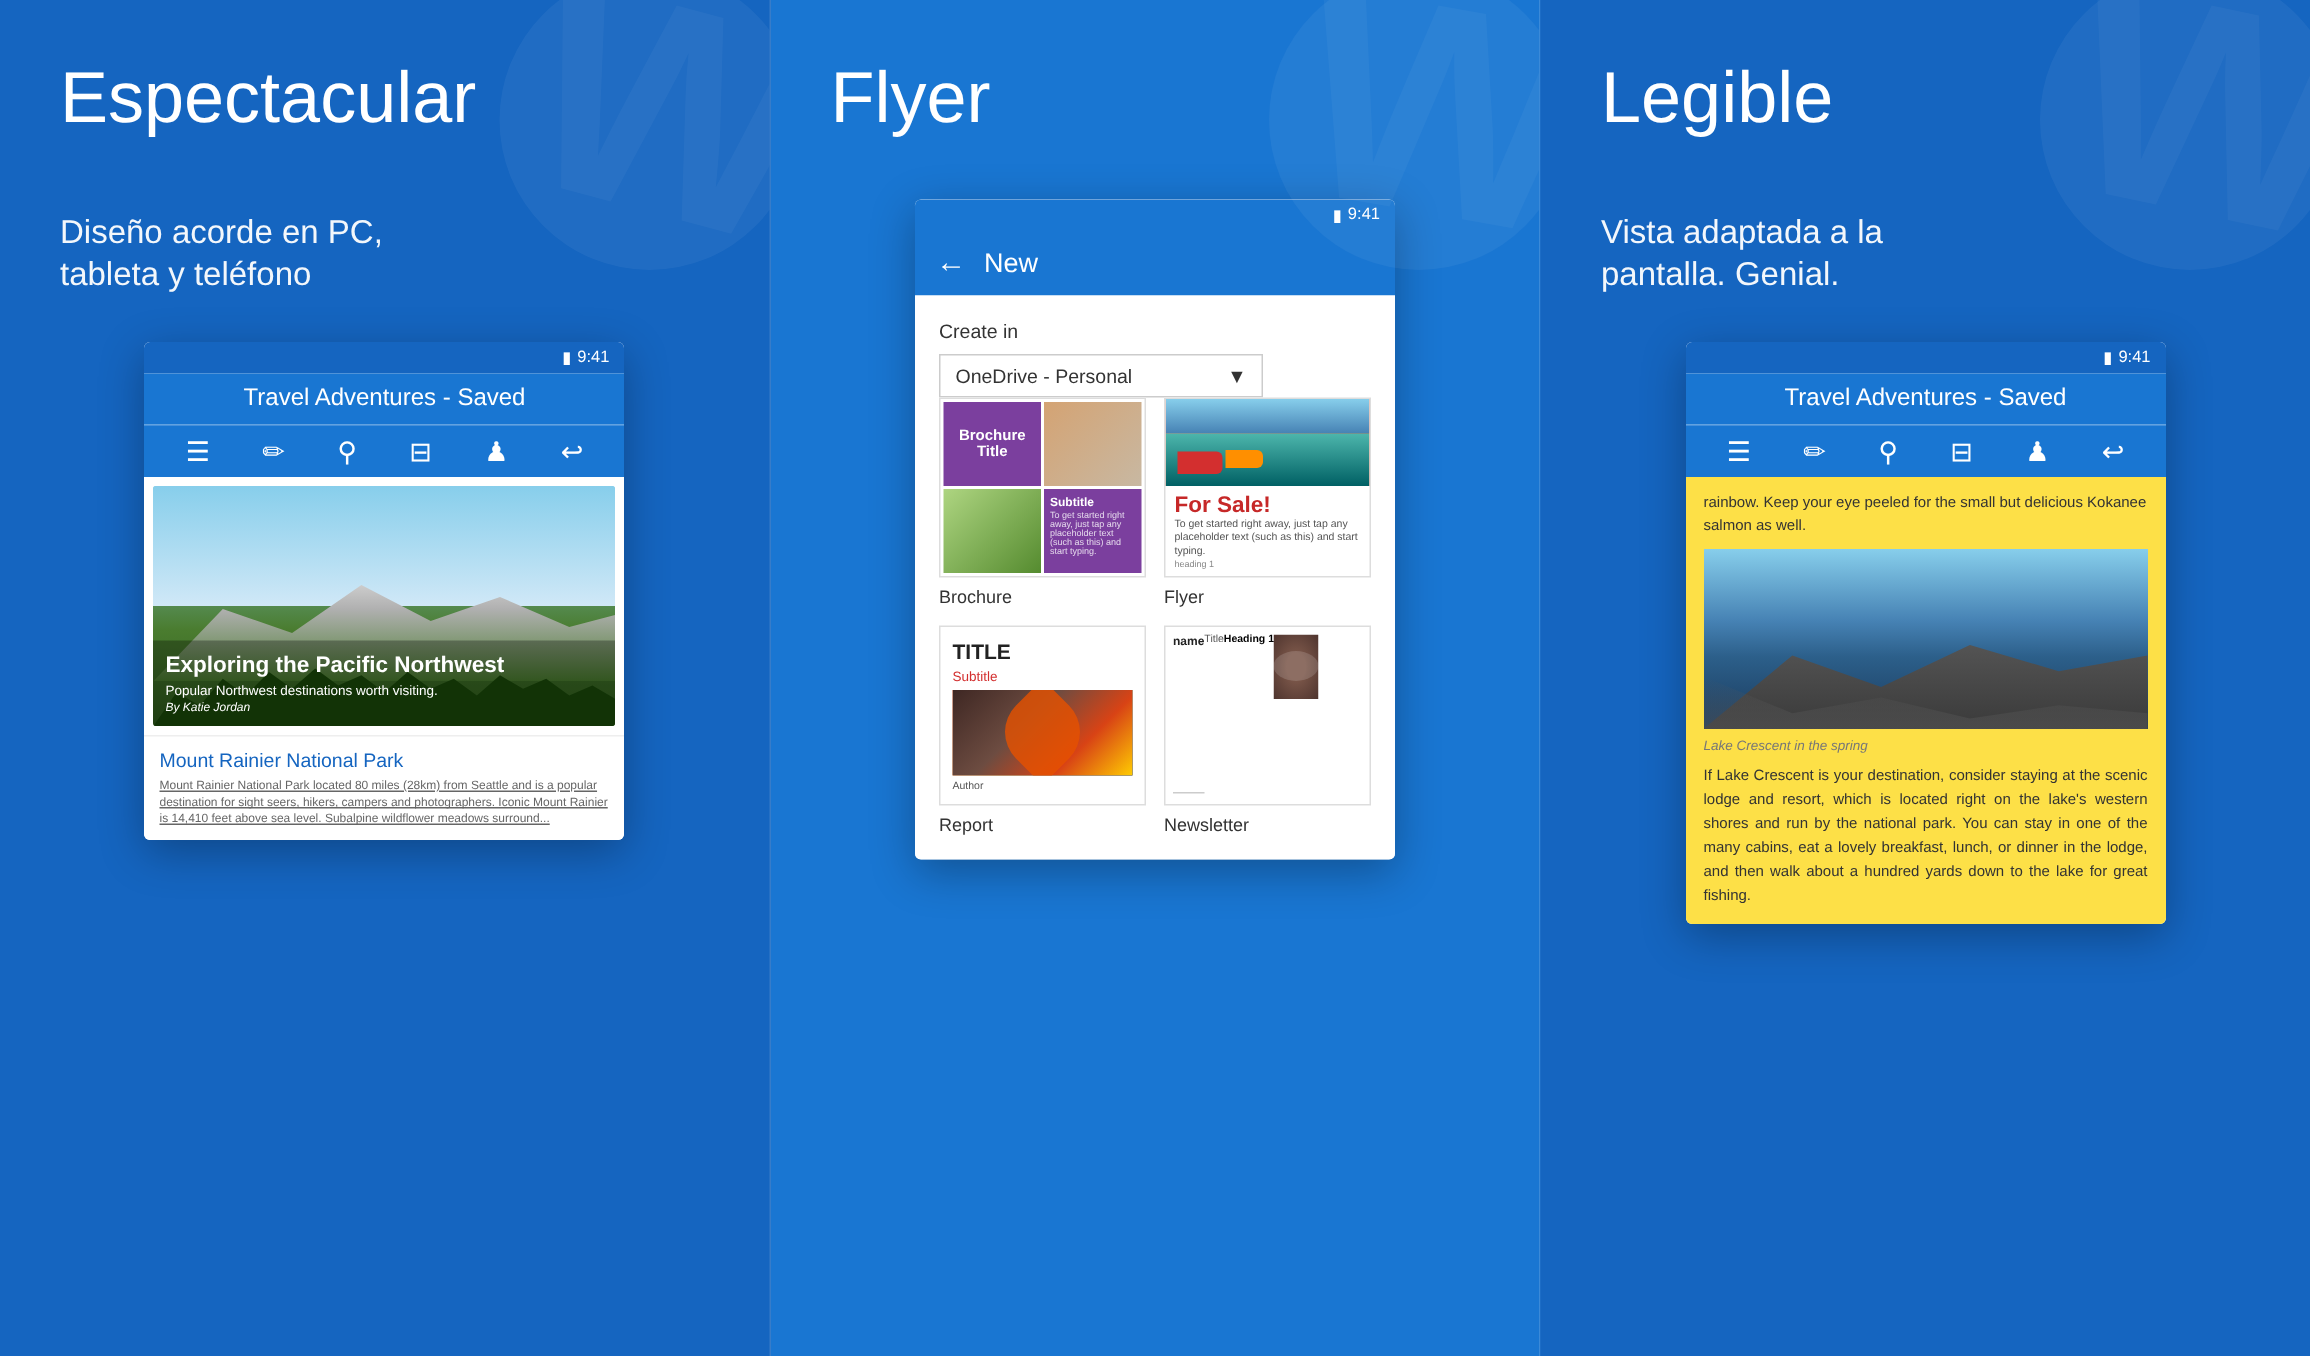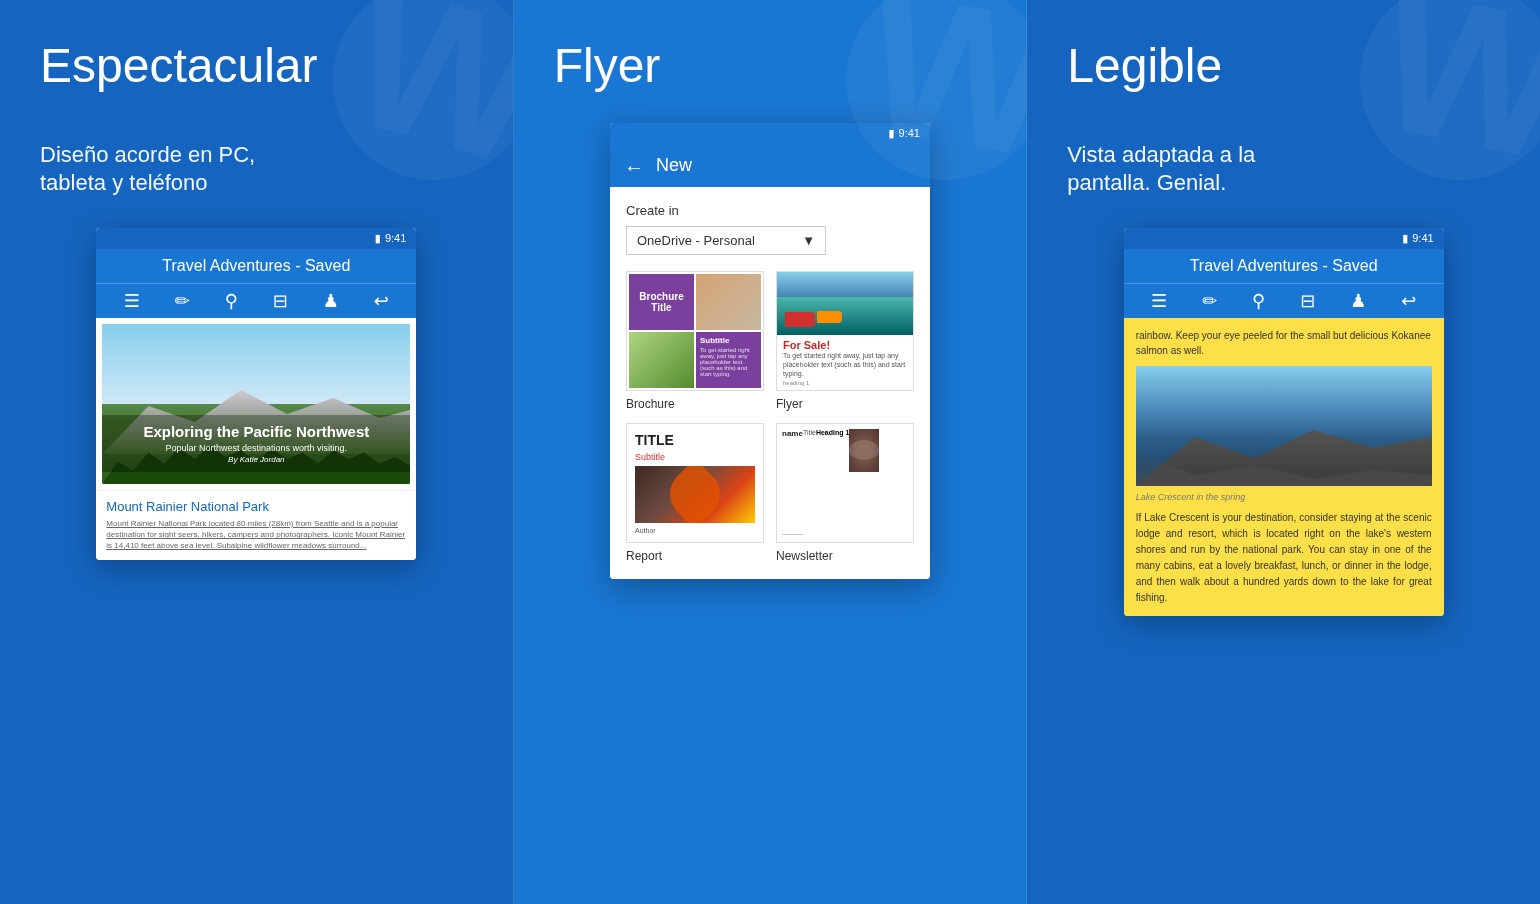--- a/index.html
+++ b/index.html
@@ -40,21 +40,21 @@
     
     .hero {
       padding: 40px 40px 20px 40px;
       color: white;
       flex-shrink: 0;
     }
     .hero-title {
       font-size: 48px;
       font-weight: 300;
       line-height: 1.1;
-      margin-bottom: 0;
+      margin-bottom: 10px;
     }
     .hero-subtitle {
       font-size: 22px;
       font-weight: 300;
       line-height: 1.3;
       opacity: 0.95;
       margin-top: 48px;
     }
 
     
@@ -140,24 +140,24 @@
     .cover-trees {
       position: absolute;
       bottom: 0;
       left: 0; right: 0;
       height: 45px;
       background: #1a4a0a;
       clip-path: polygon(0% 100%, 5% 50%, 10% 70%, 15% 30%, 20% 55%, 25% 20%, 30% 45%, 35% 15%, 40% 40%, 45% 25%, 50% 50%, 55% 20%, 60% 45%, 65% 30%, 70% 55%, 75% 25%, 80% 45%, 85% 30%, 90% 55%, 95% 40%, 100% 60%, 100% 100%);
     }
     .cover-text-overlay {
       position: absolute;
-      bottom: 12px; left: 0; right: 0;
+      bottom: 0; left: 0; right: 0;
       background: rgba(0,0,0,0.3);
       padding: 8px;
-      text-align: center;
+      text-align: left;
       color: white;
     }
     .cover-title {
       font-size: 15px;
       font-weight: 600;
       line-height: 1.2;
     }
     .cover-desc {
       font-size: 9px;
       margin-top: 2px;
@@ -197,22 +197,21 @@
       margin-bottom: 8px;
     }
     .create-in-dropdown {
       border: 1px solid #ccc;
       padding: 6px 10px;
       font-size: 13px;
       color: #333;
       display: flex;
       align-items: center;
       gap: 4px;
-      width: 200px;
-      margin-bottom: 16px;
+      width: 216px;
       cursor: pointer;
     }
     .dropdown-arrow { margin-left: auto; }
 
     .templates-grid {
       display: grid;
       grid-template-columns: 1fr 1fr;
       gap: 12px;
     }
 
@@ -281,21 +280,21 @@
       position: absolute;
       bottom: 0; left: 0; right: 0;
       height: 60%;
       background: linear-gradient(to bottom, #4db6ac, #006064);
     }
     .tmpl-flyer-text {
       padding: 4px 6px;
       font-size: 9px;
     }
     .tmpl-flyer-forsale {
-      font-size: 11px;
+      font-size: 15px;
       font-weight: 700;
       color: #c62828;
     }
     .tmpl-flyer-body {
       font-size: 7px;
       color: #555;
       line-height: 1.3;
     }
 
     

